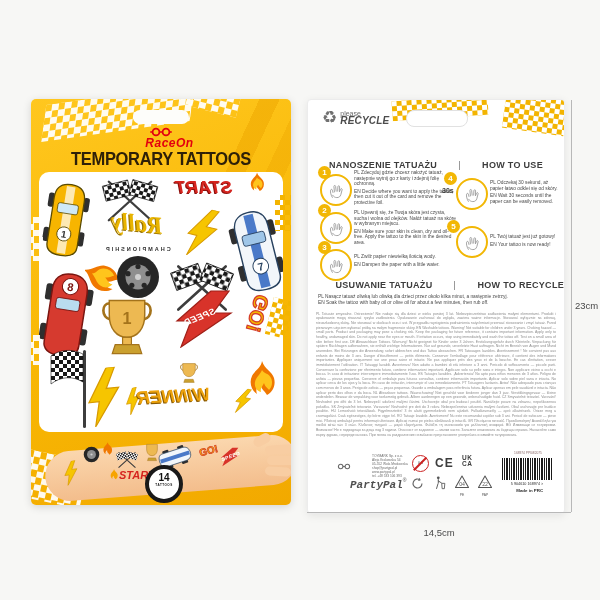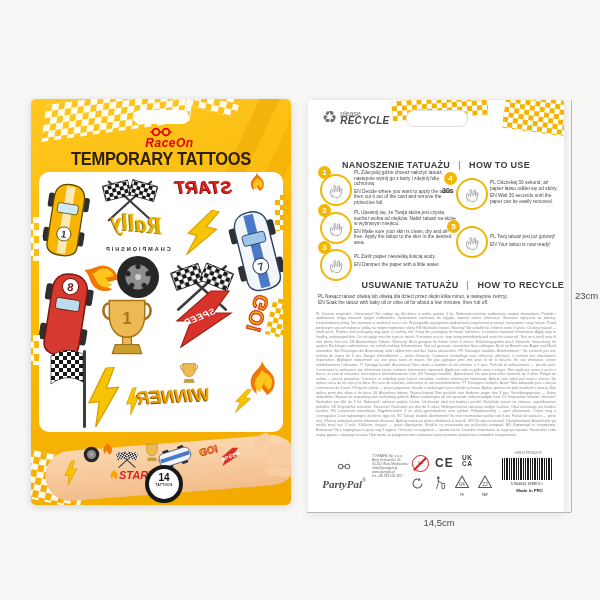--- a/index.html
+++ b/index.html
@@ -51,39 +51,39 @@
   .badge14 .n{display:block;font-size:10px;font-weight:800;color:#111;line-height:11px;margin-top:3px;}
   .badge14 .l{display:block;font-size:6px;transform:scale(.5);transform-origin:50% 0;width:200%;
     margin-left:-50%;font-weight:bold;color:#111;letter-spacing:1px;}
 
   
   .recycle-wrap{left:14px;top:9px;display:flex;align-items:center;gap:3px;color:#6a6a6a;}
   .recycle-ico{font-size:17px;line-height:17px;color:#707070;}
   .recycle-l1{font-size:7px;line-height:7px;}
   .recycle-l2{font-size:10px;line-height:8px;font-weight:bold;color:#4c4c4c;letter-spacing:.2px;font-style:italic;}
 
-  .hdr{left:0;right:0;display:flex;justify-content:center;align-items:center;gap:9px;
+  .hdr{left:0;right:0;display:flex;justify-content:center;align-items:center;gap:22px;
     font-weight:bold;color:#3c3c3c;font-size:9px;letter-spacing:.3px;}
   .hdr .div{width:1px;height:9px;background:#9a9a9a;}
 
   .stepcirc{width:28px;height:28px;border:2px solid #f2b705;border-radius:50%;background:#fff;
     display:flex;align-items:center;justify-content:center;}
   .stepnum{width:13px;height:13px;border-radius:50%;background:#f2b705;color:#fff;font-size:8px;
     font-weight:bold;display:flex;align-items:center;justify-content:center;}
   .timer{font-size:7px;font-weight:800;color:#3c3c3c;}
 
   .steptxt{color:#4a4a4a;}
   .steptxt .inner{width:208%;transform:scale(.48);transform-origin:0 0;font-size:10px;line-height:11.5px;}
   .steptxt .en{margin-top:3px;}
 
   .fineprint{left:8px;top:211px;width:240px;height:137px;overflow:hidden;}
   .fineprint .inner{width:200%;transform:scale(.5);transform-origin:0 0;font-size:7px;line-height:9.3px;
     text-align:justify;color:#8c8c8c;}
 
-  .ppal-txt{font-family:Liberation Serif, serif;font-style:italic;font-weight:bold;font-size:11px;color:#4f4f4f;}
+  .ppal-txt{font-family:Liberation Mono, monospace;font-style:italic;font-weight:bold;font-size:11px;color:#4f4f4f;margin-left:30px;}
   .ppal-reg{font-size:5px;vertical-align:super;color:#4f4f4f;}
   .addr{width:52px;height:28px;overflow:hidden;}
   .addr .inner{width:200%;transform:scale(.5);transform-origin:0 0;font-size:6.5px;line-height:8px;
     color:#6b6b6b;white-space:pre-line;}
 
   .agewarn{width:15px;height:15px;border:1.6px solid #cc2222;border-radius:50%;position:relative;}
   .agewarn .t{position:absolute;left:0;right:0;top:4px;text-align:center;font-size:6px;transform:scale(.6);color:#333;}
   .agewarn::after{content:"";position:absolute;left:-2px;top:6.5px;width:18px;height:1.6px;background:#cc2222;
     transform:rotate(-45deg);}
   .ce-txt{font-size:12px;font-weight:bold;color:#3d3d3d;letter-spacing:1px;}
@@ -92,21 +92,21 @@
   .tri-label{display:block;text-align:center;font-size:6px;transform:scale(.55);transform-origin:50% 0;color:#555;}
 
   .codes{width:116px;transform:scale(.5);transform-origin:0 0;font-size:6.5px;color:#8a6a6a;text-align:center;}
   .bars{left:194px;top:358px;width:50px;height:22px;background:
     repeating-linear-gradient(90deg,#1a1a1a 0 1px,#fff 1px 2px,#1a1a1a 2px 2.6px,#fff 2.6px 4.2px,
     #1a1a1a 4.2px 5.8px,#fff 5.8px 7px);}
   .ean{width:120px;transform:scale(.5);transform-origin:0 0;font-size:7.5px;color:#2c2c2c;text-align:center;}
   .madein{width:108px;transform:scale(.55);transform-origin:0 0;font-size:8px;font-weight:bold;color:#2c2c2c;text-align:center;}
 
   .dim-line{background:#b8b8b8;}
-  .dim-label{font-size:9.5px;color:#4a4a4a;}
+  .dim-label{font-size:9.5px;color:#4a4a4a;margin-top:10px;}
 </style>
 </head>
 <body>
 
 <svg width="0" height="0" style="position:absolute" aria-hidden="true">
   <defs>
     <pattern id="chk" width="8" height="8" patternUnits="userSpaceOnUse">
       <rect width="8" height="8" fill="#ffffff"></rect>
       <rect width="4" height="4" fill="#191919"></rect>
       <rect x="4" y="4" width="4" height="4" fill="#191919"></rect>

